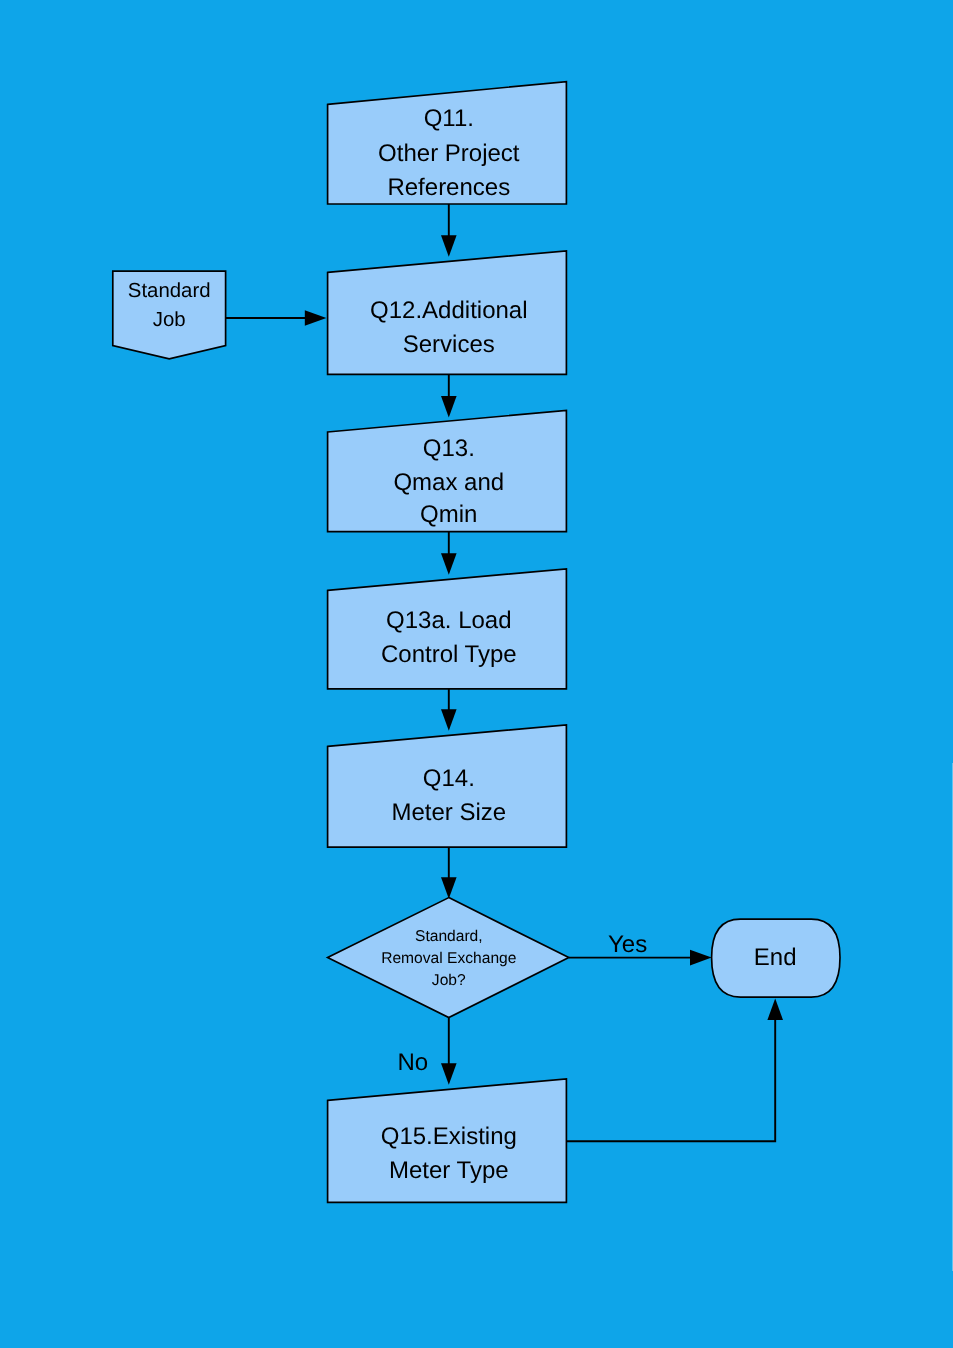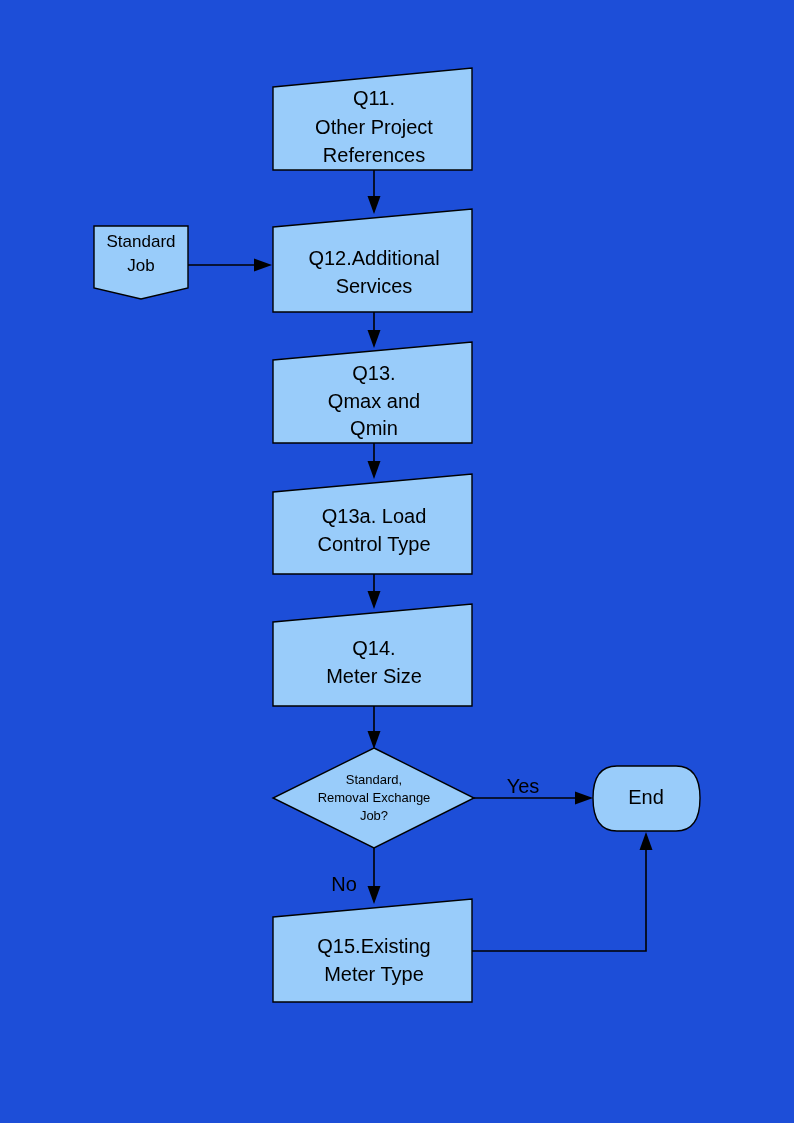--- a/index.html
+++ b/index.html
@@ -11,21 +11,21 @@
   body {
     width: 794px;
     height: 1123px;
     font-family: "Liberation Sans", sans-serif;
     overflow: hidden;
   }
   #flowchart-root {
     position: relative;
     width: 794px;
     height: 1123px;
-    background: #1d4ed8;
+    background: #0ea5e9;
   }
   svg.flow-canvas {
     display: block;
     width: 794px;
     height: 1123px;
   }
   .node-shape {
     fill: #99ccfa;
     stroke: #000000;
     stroke-width: 1.4;

